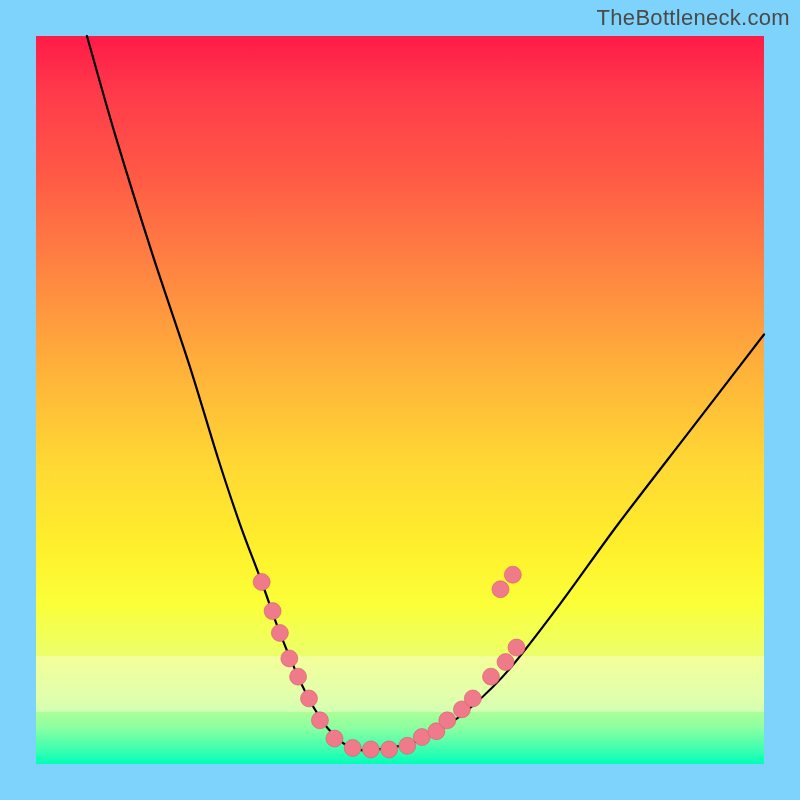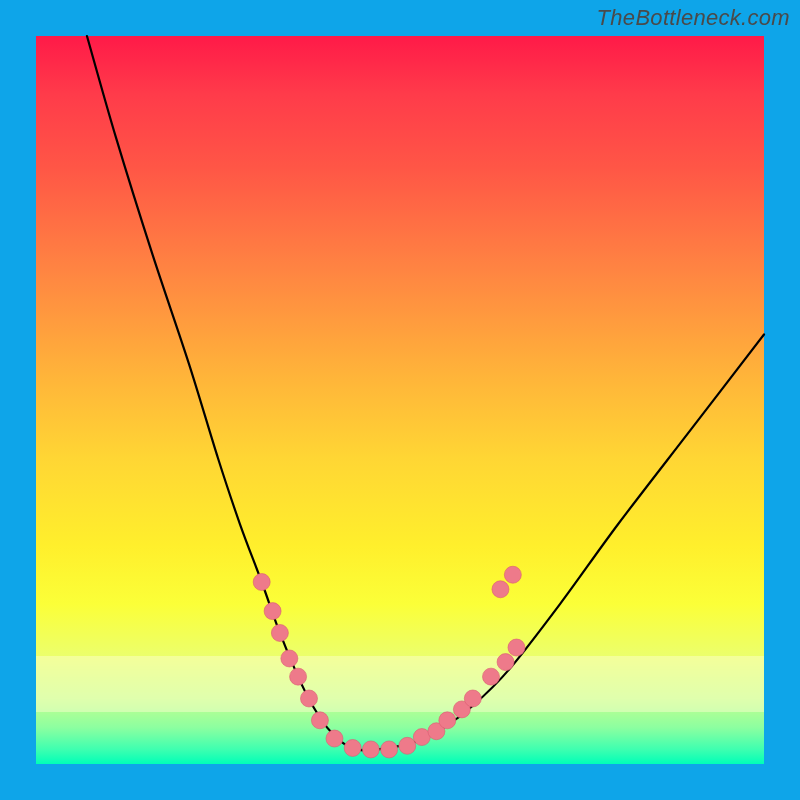--- a/index.html
+++ b/index.html
@@ -8,22 +8,21 @@
     width: 800px;
     height: 800px;
     overflow: hidden;
     background: #000;
     font-family: Arial, Helvetica, sans-serif;
   }
   .frame {
     position: relative;
     width: 800px;
     height: 800px;
-    background: #0ea5e9;
-    font-style: italic;
+    background: #7dd3fc;
   }
   .watermark {
     position: absolute;
     top: 5px;
     right: 10px;
     color: #4a4a4a;
     font-size: 22px;
     font-weight: 500;
     letter-spacing: 0.3px;
     z-index: 5;

